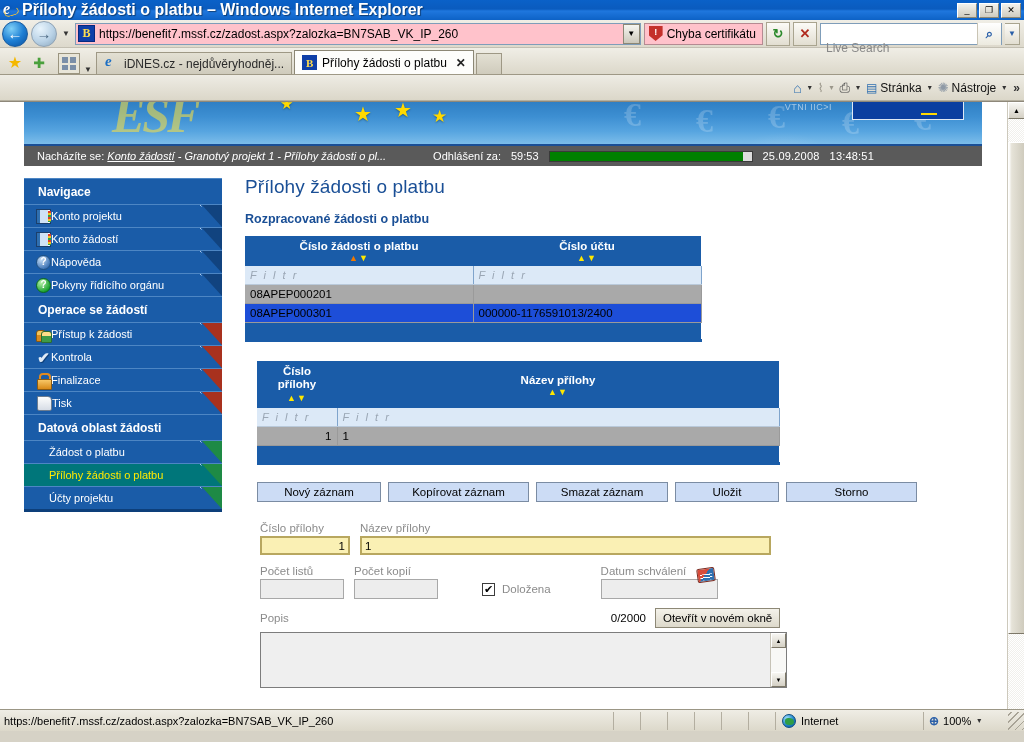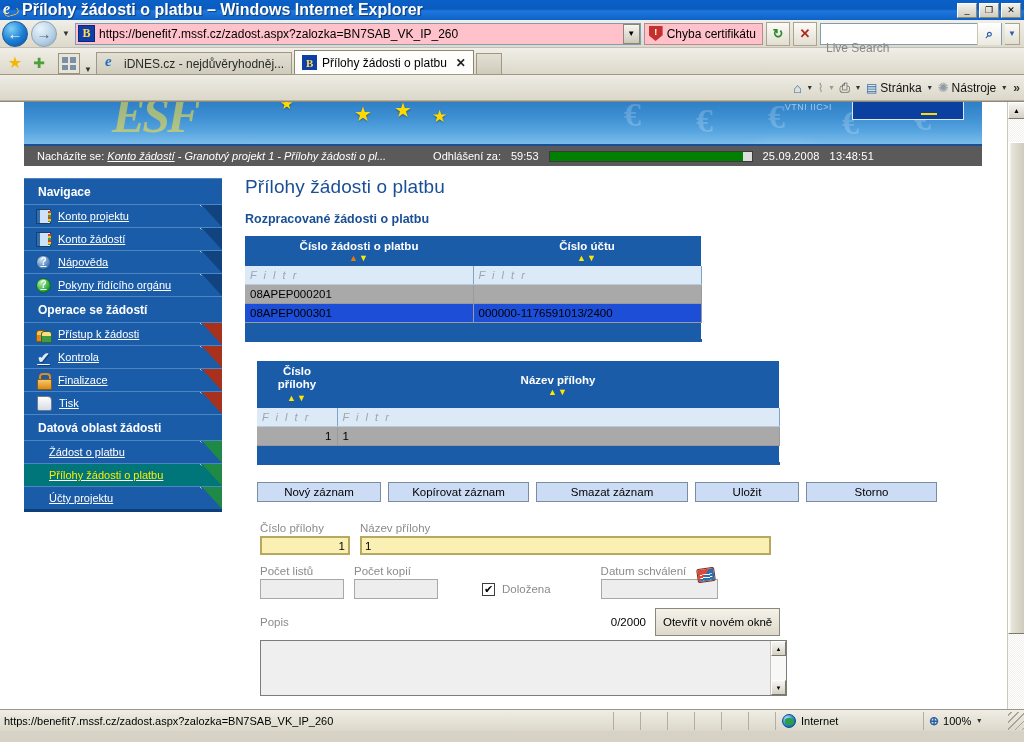--- a/index.html
+++ b/index.html
@@ -337,25 +337,25 @@
   }
   .nav-head {
     height: 26px; display: flex; align-items: center;
     padding-left: 14px;
     color: #fff; font-size: 12px; font-weight: bold;
     background: #1a5ca8;
     border-top: 1px solid #4d86c4;
   }
   .nav-item {
     height: 23px; display: flex; align-items: center;
-    padding-left: 12px; gap: 7px;
+    padding-left: 12px; 
     color: #fff; font-size: 11px;
     background: #1a5ca8;
     border-top: 1px solid #4d86c4;
-    position: relative; overflow: hidden; text-decoration: underline;
+    position: relative; overflow: hidden;
   }
   .nav-item.sub { padding-left: 25px; }
   .nav-item.active { background: #00767a; }
   .nav-item.active .nlbl { color: #ffea00; }
   .nav-item .corner {
     position: absolute; right: 0; top: 0;
     width: 0; height: 0;
     border-style: solid;
     border-width: 0 20px 22px 0;
   }
@@ -512,21 +512,21 @@
   }
   .calico::after {
     content: ""; position: absolute; left: 2px; top: 5px;
     width: 12px; height: 6px;
     background: repeating-linear-gradient(to bottom,#fff 0 1px,transparent 1px 3px);
   }
   .graybtn {
     background: linear-gradient(to bottom,#f4f2ea,#ddd9cb);
     border: 1px solid #8d8876;
     font-size: 11.5px; color: #000;
-    height: 28px; padding: 0 7px;
+    height: 20px; padding: 0 7px;
     display: flex; align-items: center; justify-content: center;
   }
   .counter { font-size: 11.5px; color: #000; }
   #desc-area {
     margin-top: 4px;
     width: 527px; height: 56px;
     background: #efefef;
     border: 1px solid #7c7c7c;
     display: flex;
   }
@@ -862,21 +862,21 @@
               <td></td>
             </tr>
           </tbody>
         </table>
         </div>
 
         
         <div id="btnrow" style="margin-left:12px;">
           <span class="btn" style="width:124px;">Nový záznam</span>
           <span class="btn" style="width:141px;">Kopírovat záznam</span>
-          <span class="btn" style="width:152px;">Smazat záznam</span>
+          <span class="btn" style="width:132px;">Smazat záznam</span>
           <span class="btn" style="width:104px;">Uložit</span>
           <span class="btn" style="width:131px;">Storno</span>
         </div>
 
         
         <div id="form" style="margin-left:15px;">
 
           <div class="row" style="gap:10px;">
             <div>
               <span class="flabel">Číslo přílohy</span>

